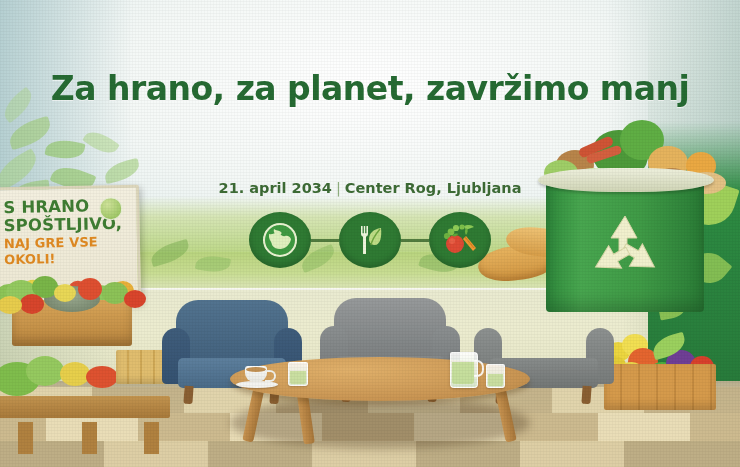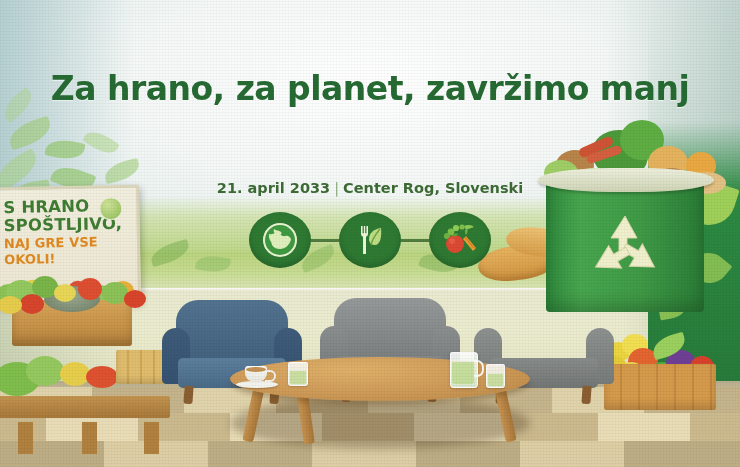--- a/index.html
+++ b/index.html
@@ -231,21 +231,21 @@
     <div class="tile" style="left:416px;top:60px;width:104px;height:30px;background:#b8a87f;opacity:.8;"></div>
     <div class="tile" style="left:520px;top:60px;width:104px;height:30px;background:#ded0a6;opacity:.8;"></div>
     <div class="tile" style="left:624px;top:60px;width:120px;height:30px;background:#b8a87f;opacity:.8;"></div>
   </div>
   <div class="floor-shadow"></div>
 
   <div class="headline">Za hrano, za planet, zavržimo manj</div>
 
 
   <div class="dateline">
-    <span>21. april 2033</span><span class="sep">|</span><span>Center Rog, Slovenski</span>
+    <span>21. april 2034</span><span class="sep">|</span><span>Center Rog, Ljubljana</span>
   </div>
 
   <div class="iconrow">
 
     <div class="icirc">
       <svg width="40" height="40" viewBox="0 0 40 40" aria-hidden="true">
         <circle cx="20" cy="20" r="16" fill="#3f9a42"></circle>
         <circle cx="20" cy="20" r="16" fill="none" stroke="#e8f2cf" stroke-width="2"></circle>
         <path d="M9 14c4 1 6-2 9-1s4 4 7 3 5 1 6 3c-1 6-6 10-11 10-3 0-6-1-8-4 0-3-3-5-3-8 0-1 0-2 0-3z" fill="#dff0bd"></path>
         <path d="M14 9c2 2 5 1 7 3s-2 4-4 3-4-3-3-6z" fill="#dff0bd"></path>

